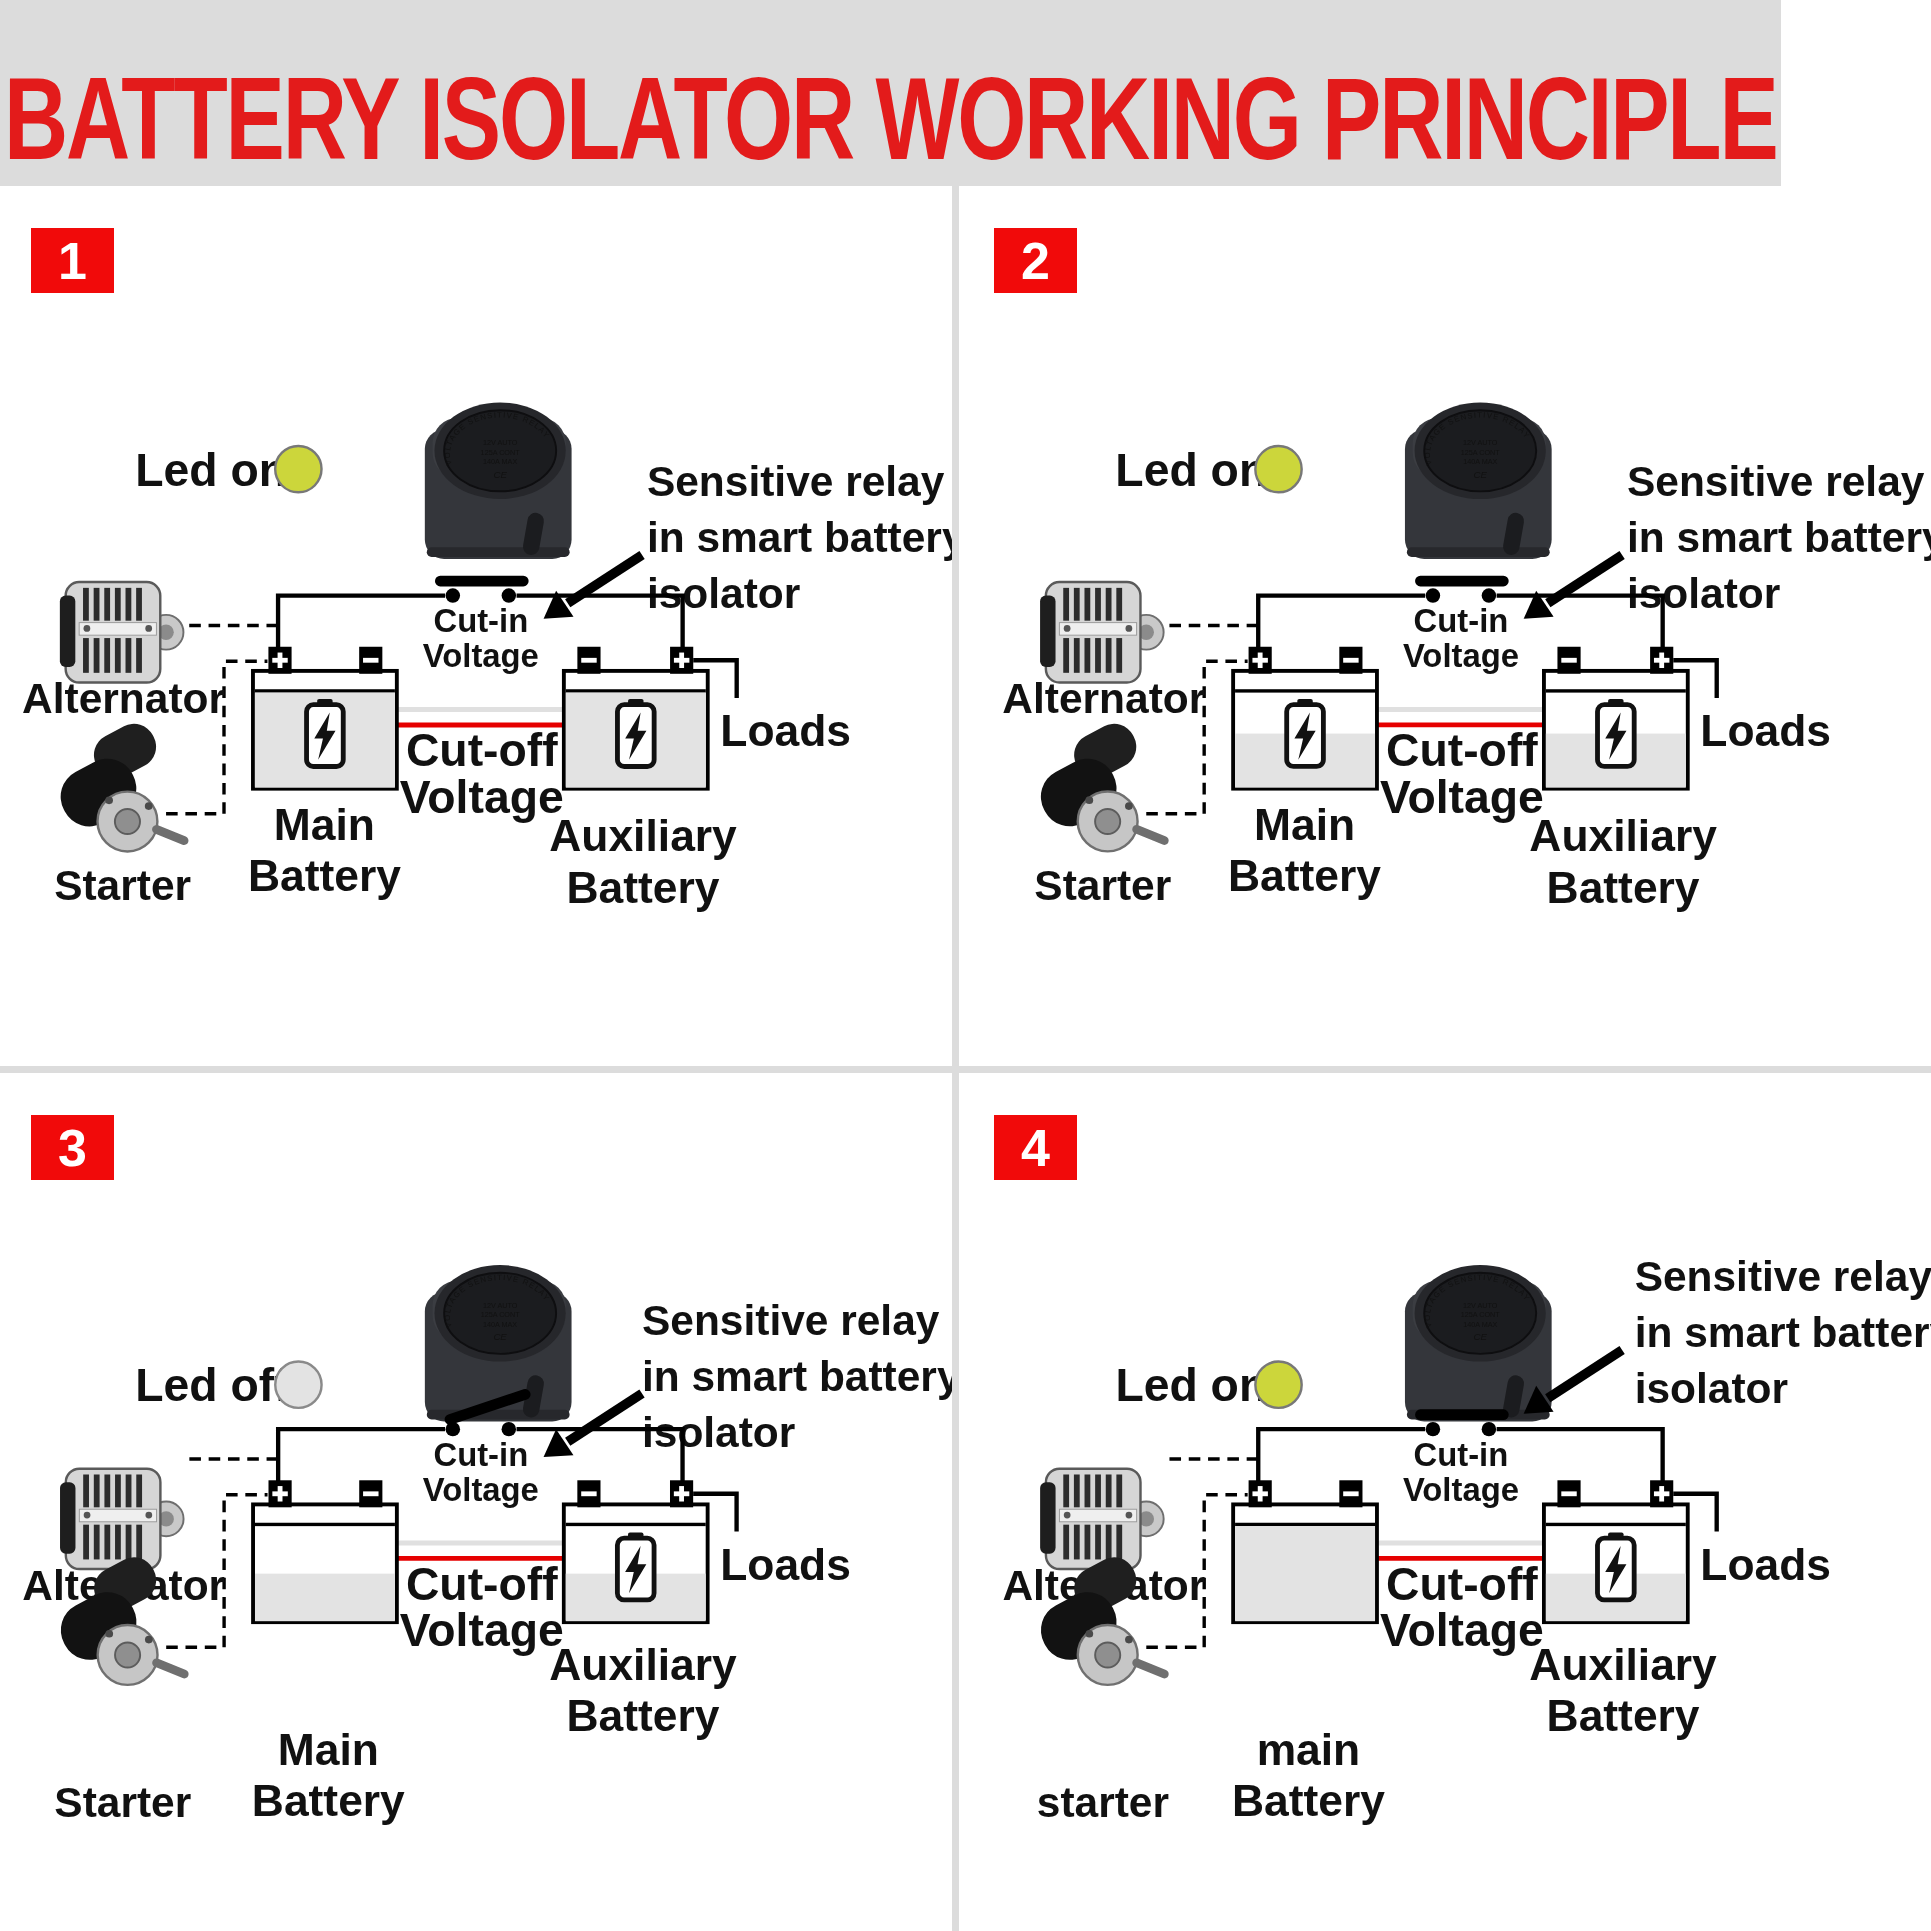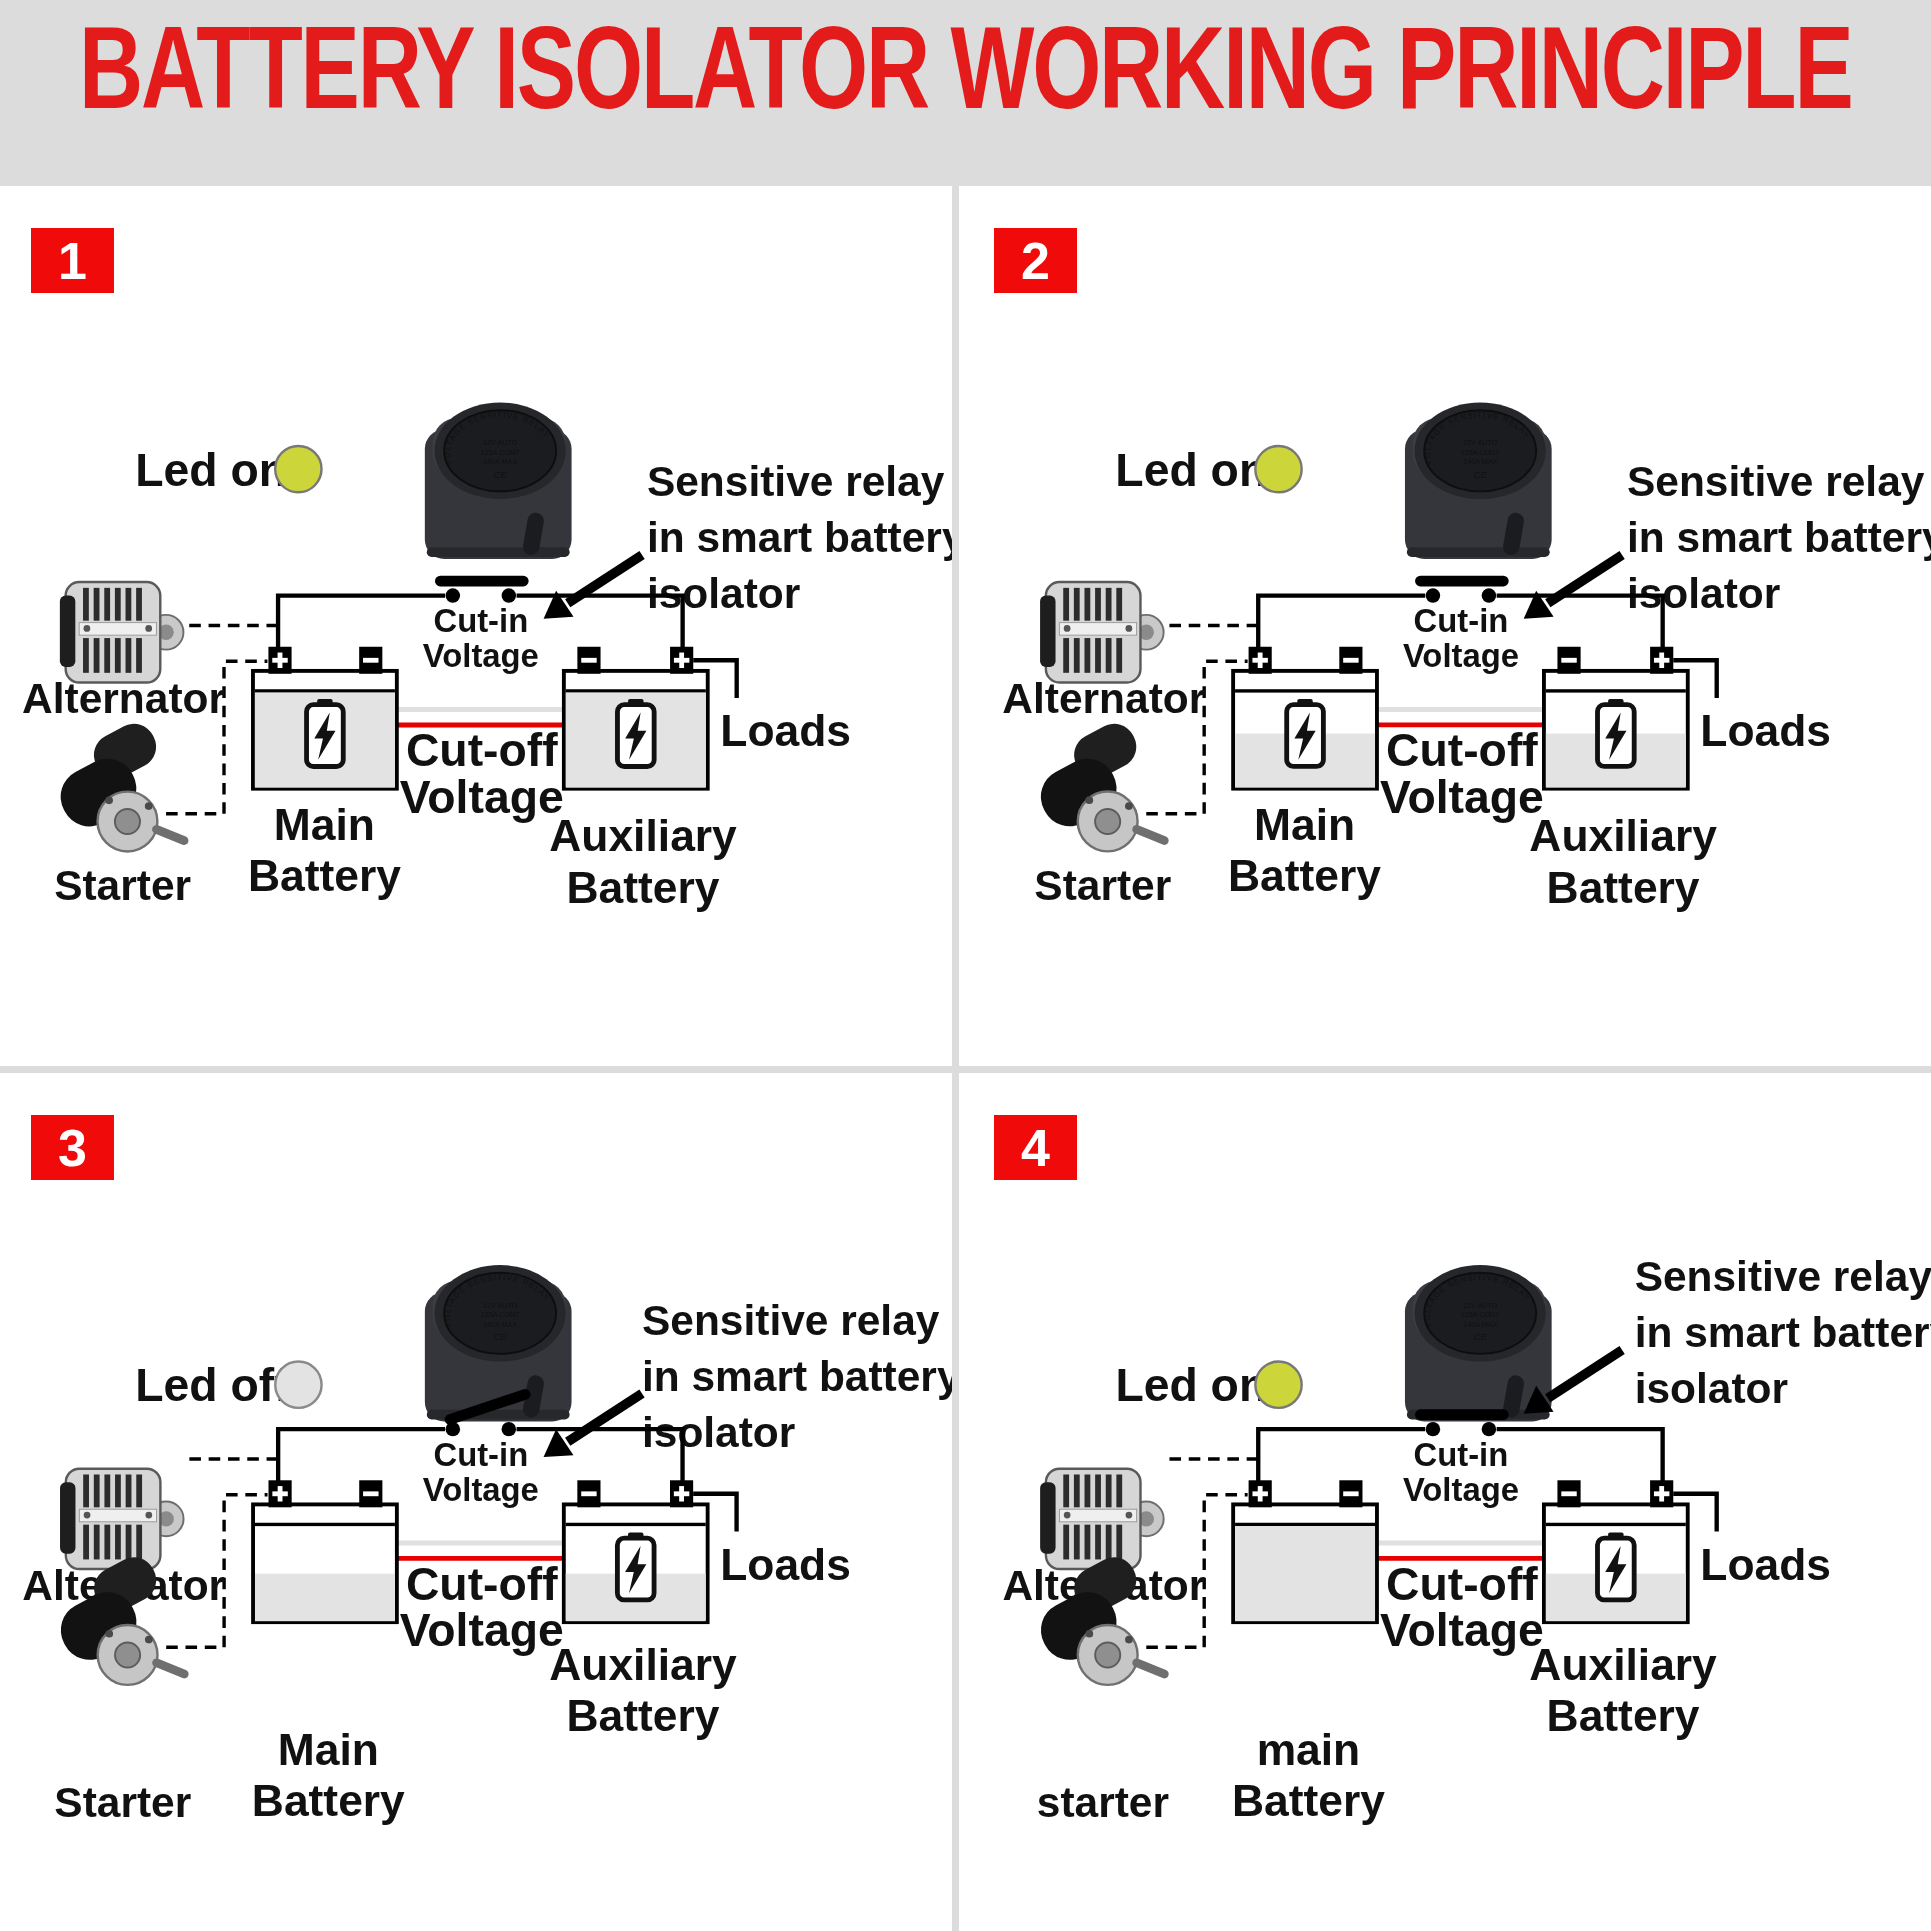--- a/index.html
+++ b/index.html
@@ -1,19 +1,19 @@
 <!DOCTYPE html>
 <html><head>
 <meta charset="utf-8">
 <style>
   html,body{margin:0;padding:0;background:#fff;}
   .stage{position:relative;width:1931px;height:1931px;background:#ffffff;overflow:hidden;
          font-family:"Liberation Sans",sans-serif;}
-  .header-band{position:absolute;left:0;top:0;width:1931px;height:186px;background:#dcdcdc;
-               display:flex;align-items:flex-start;justify-content:center;}
+  .header-band{position:absolute;left:0;top:0;width:1781px;height:186px;background:#dcdcdc;
+               display:flex;align-items:flex-end;justify-content:center;}
   .page-title{margin:0;font-size:117px;font-weight:bold;letter-spacing:-2.9px;color:#e31b1b;
               white-space:nowrap;transform:scaleX(0.76);transform-origin:50% 50%;}
   .divider-v{position:absolute;left:952px;top:186px;width:6.8px;height:1745px;background:#dcdcdc;}
   .divider-h{position:absolute;left:0;top:1066px;width:1931px;height:6.8px;background:#dcdcdc;}
   .panel{position:absolute;background:#ffffff;}
   .panel svg{position:absolute;left:0;top:0;}
   .badge{position:absolute;width:83px;height:65px;background:#f10a0a;color:#ffffff;
          display:flex;align-items:center;justify-content:center;
          font-size:52px;font-weight:bold;}
   text{fill:#111111;}

